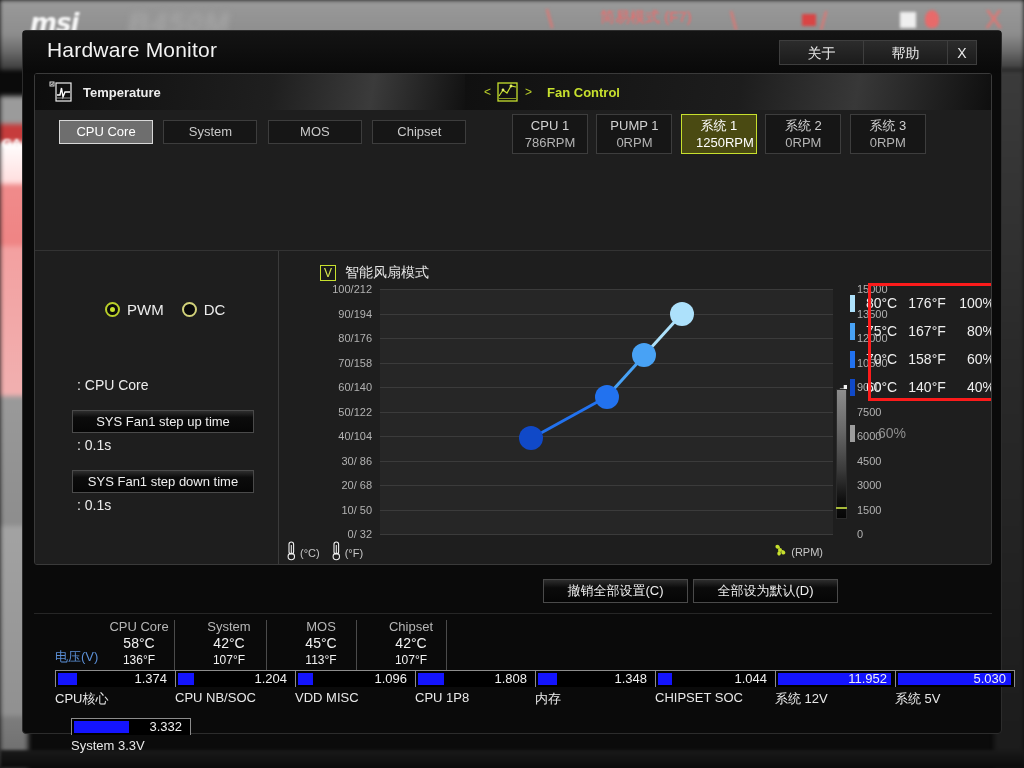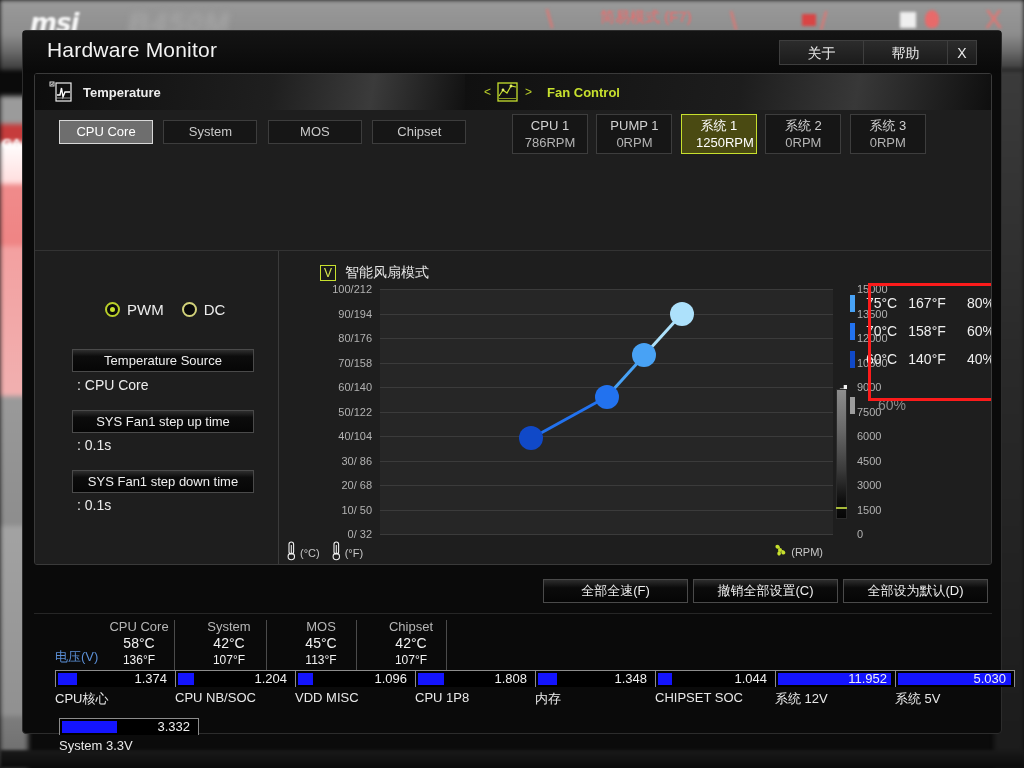--- a/index.html
+++ b/index.html
@@ -338,21 +338,20 @@
           <div class="radio">
             <span class="rdot on"></span>
             <span class="rlabel">PWM</span>
           </div>
           <div class="radio">
             <span class="rdot off"></span>
             <span class="rlabel">DC</span>
           </div>
         </div>
 
-        <div class="setbtn" style="top:98px;">Temperature Source</div>
         <div class="setval" style="top:126px;">: CPU Core</div>
 
         <div class="setbtn" style="top:159px;">SYS Fan1 step up time</div>
         <div class="setval" style="top:186px;">: 0.1s</div>
 
         <div class="setbtn" style="top:219px;">SYS Fan1 step down time</div>
         <div class="setval" style="top:246px;">: 0.1s</div>
       </div>
 
       <div class="chartarea">
@@ -403,20 +402,26 @@
             <div class="seg" style="left: 264.25px; top: 64.674px; width: 56.1557px; transform: rotate(-47.7599deg); background: rgb(173, 225, 251);"></div>
             <div class="dot" style="width: 24px; height: 24px; left: 151px; top: 149.322px; background: rgb(16, 73, 200);"></div>
             <div class="dot" style="width: 24px; height: 24px; left: 226.5px; top: 107.748px; background: rgb(34, 114, 239);"></div>
             <div class="dot" style="width: 24px; height: 24px; left: 264.25px; top: 66.174px; background: rgb(72, 162, 245);"></div>
             <div class="dot" style="width: 24px; height: 24px; left: 302px; top: 24.6px; background: rgb(173, 225, 251);"></div>
           </div>
 
         <div class="table-wrap">
           <div class="redbox"></div>
           <div class="trow">
+            <span class="tmark" style="background:#ade1fb"></span>
+            <span class="tc">80°C</span>
+            <span class="tf">176°F</span>
+            <span class="tp">100%</span>
+          </div>
+          <div class="trow">
             <span class="tmark" style="background:#48a2f5"></span>
             <span class="tc">75°C</span>
             <span class="tf">167°F</span>
             <span class="tp">80%</span>
           </div>
           <div class="trow">
             <span class="tmark" style="background:#2272ef"></span>
             <span class="tc">70°C</span>
             <span class="tf">158°F</span>
             <span class="tp">60%</span>
@@ -462,21 +467,20 @@
               </svg>
             </span>
             <span class="ftiny">(RPM)</span>
           </div>
         </div>
       </div>
     </div>
   </div>
 
   <div class="actions">
-    <div class="act-btn">全部全速(F)</div>
     <div class="act-btn">撤销全部设置(C)</div>
     <div class="act-btn">全部设为默认(D)</div>
   </div>
 
   <div class="readouts">
     <div class="ro" style="left:60px;">
       <div class="n">CPU Core</div>
       <div class="c">58°C</div>
       <div class="f">136°F</div>
     </div>
@@ -556,20 +560,20 @@
     </div>
     <div class="vitem" style="left: 840px; width: 120px;">
       <div class="vbar-box" style="border-left: 1px solid rgb(140, 140, 140); border-right: 1px solid rgb(140, 140, 140); border-bottom: none;">
         <div class="vfill" style="width: 112.86px; background: rgb(20, 20, 254);"></div>
         <div class="vval">5.030</div>
       </div>
       <div class="vname">系统 5V</div>
     </div>
   </div>
 <div class="voltrow" id="voltrow2" style="top:718px;">
-    <div class="vitem" style="left: 4px; width: 140px;">
+    <div class="vitem" style="left: 16px; width: 120px;">
       <div class="vbar-box" style="border-left: 1px solid rgb(140, 140, 140); border-right: 1px solid rgb(140, 140, 140); border-bottom: none;">
         <div class="vfill" style="width: 54.72px; background: rgb(20, 20, 254);"></div>
         <div class="vval">3.332</div>
       </div>
       <div class="vname">System 3.3V</div>
     </div>
   </div>
 
 </body></html>

